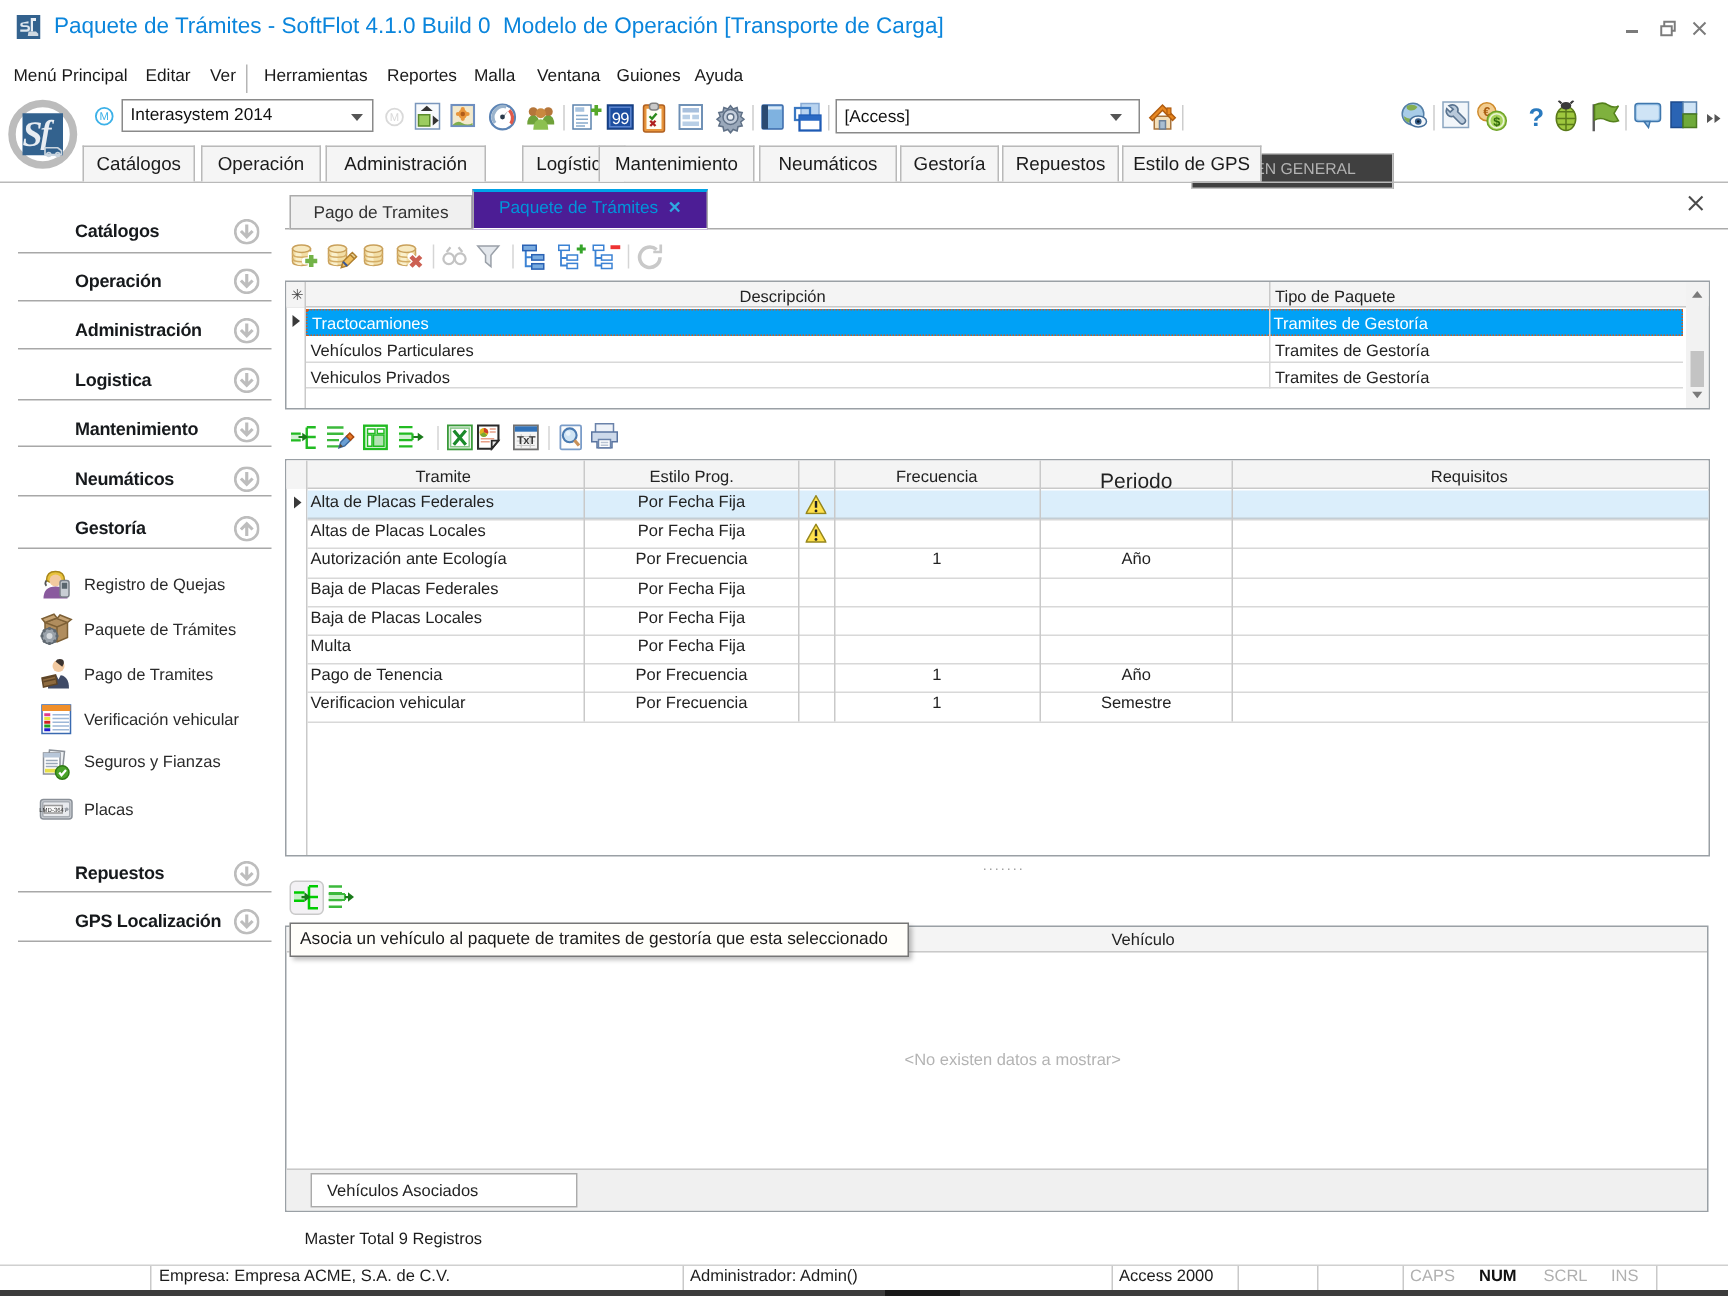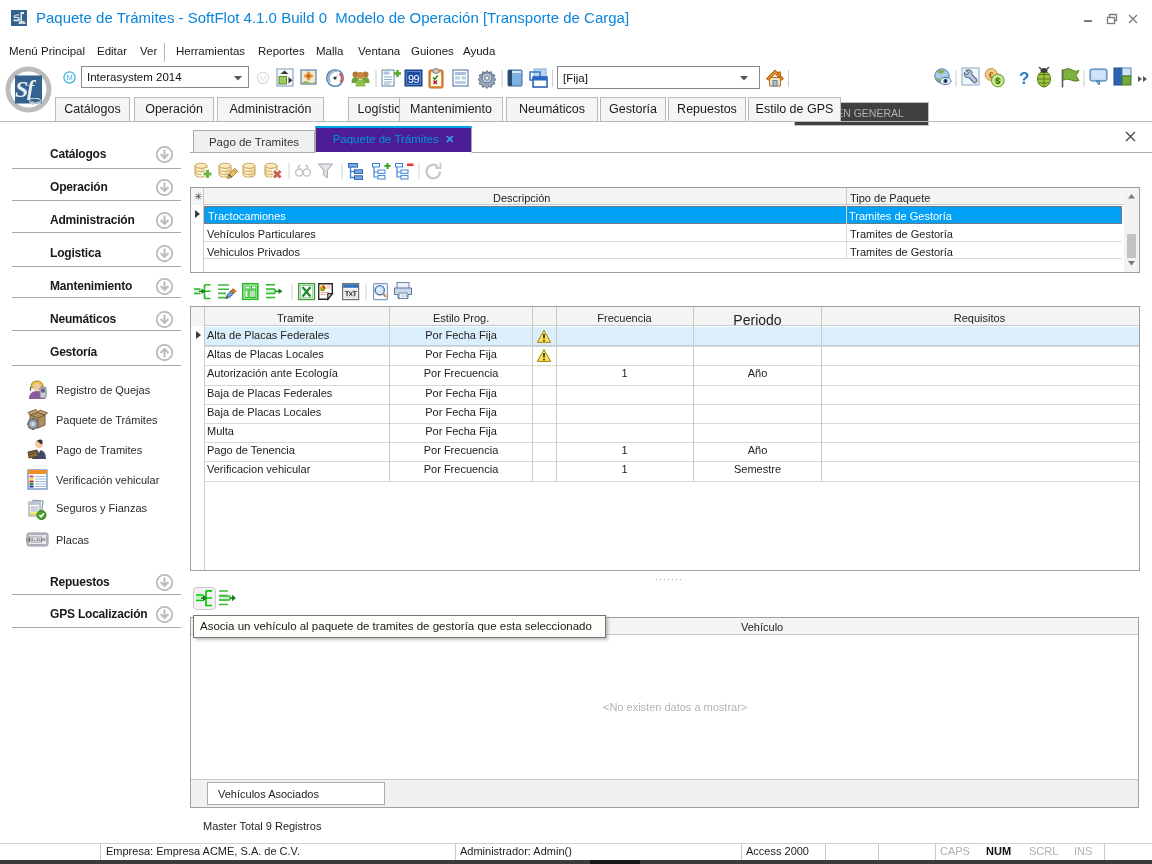--- a/index.html
+++ b/index.html
@@ -165,21 +165,21 @@
  <g transform="translate(278,1)">
   <rect x="4" y="0" width="12" height="9" fill="#b9d4f0" stroke="#88aad4"></rect>
   <rect x="0" y="3" width="10" height="8" fill="none" stroke="#3a78c2" stroke-width="1.5"></rect>
   <rect x="3" y="8" width="14" height="10" fill="#fff" stroke="#1d5ab4" stroke-width="1.5"></rect>
   <rect x="3" y="8" width="14" height="3.5" fill="#2a6ac4"></rect>
  </g>
 </svg>
 
 <div class="abs" style="left:552px;top:70px;width:1px;height:17px;background:#cdcdcd"></div>
 <div class="abs" style="left:557px;top:66px;width:203px;height:23px;border:1px solid #8a8a8a;background:#fff;">
- <span class="abs" style="left:5px;top:5px;font-size:11.5px;color:#111">[Fija]</span>
+ <span class="abs" style="left:5px;top:5px;font-size:11.5px;color:#111">[Access]</span>
  <svg class="abs" style="right:11px;top:9px" width="8" height="5">
       <path d="M0 0 h8 l-4 4.6z" fill="#555"></path>
     </svg>
 </div>
 
 <svg class="abs" style="left:765px;top:68px" width="20" height="20">
  <path d="M4.5 9.5 h11 v8.5 h-11z" fill="#f3dfba" stroke="#a8733a"></path>
  <path d="M1.5 10.5 L10 2 L18.5 10.5 l-1.8 1.8 L10 5.5 l-6.7 6.8z" fill="#e8871f" stroke="#b05c10"></path>
  <rect x="8" y="12.5" width="4" height="5.5" fill="#a8bed2" stroke="#6a8099"></rect>
  <rect x="13" y="4" width="2.6" height="4.5" fill="#e8871f" stroke="#b05c10" stroke-width="0.8"></rect>

